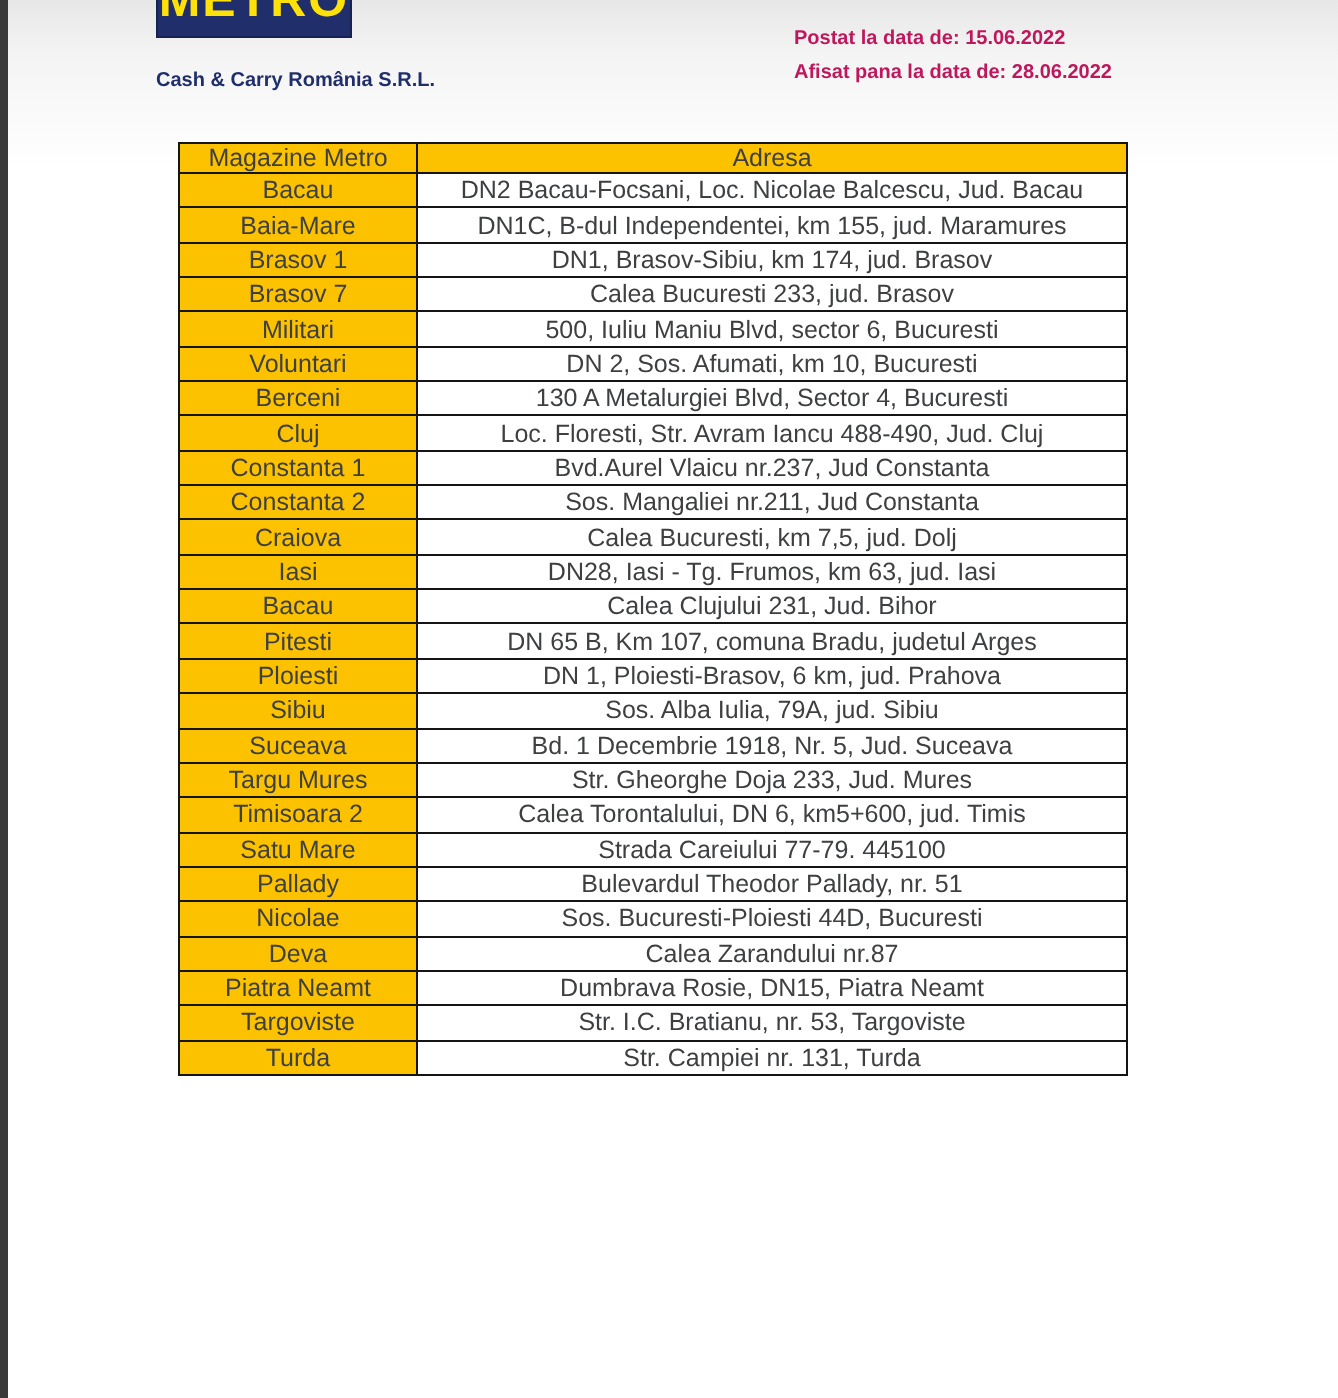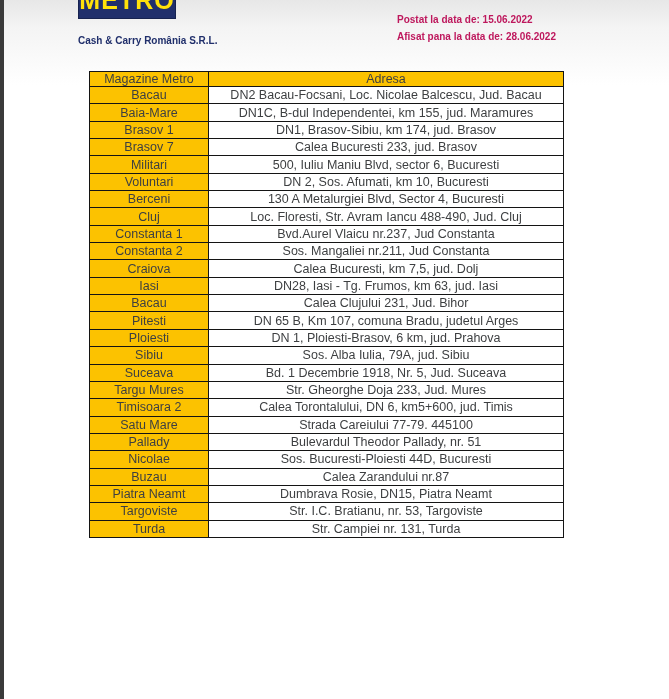--- a/index.html
+++ b/index.html
@@ -236,21 +236,21 @@
     <td class="store-cell">Pallady</td>
     <td class="addr-cell">Bulevardul Theodor Pallady, nr. 51</td>
   </tr>
 
   <tr>
     <td class="store-cell">Nicolae</td>
     <td class="addr-cell">Sos. Bucuresti-Ploiesti 44D, Bucuresti</td>
   </tr>
 
   <tr>
-    <td class="store-cell">Buzau</td>
+    <td class="store-cell">Deva</td>
     <td class="addr-cell">Calea Zarandului nr.87</td>
   </tr>
 
   <tr>
     <td class="store-cell">Piatra Neamt</td>
     <td class="addr-cell">Dumbrava Rosie, DN15, Piatra Neamt</td>
   </tr>
 
 
   <tr>

